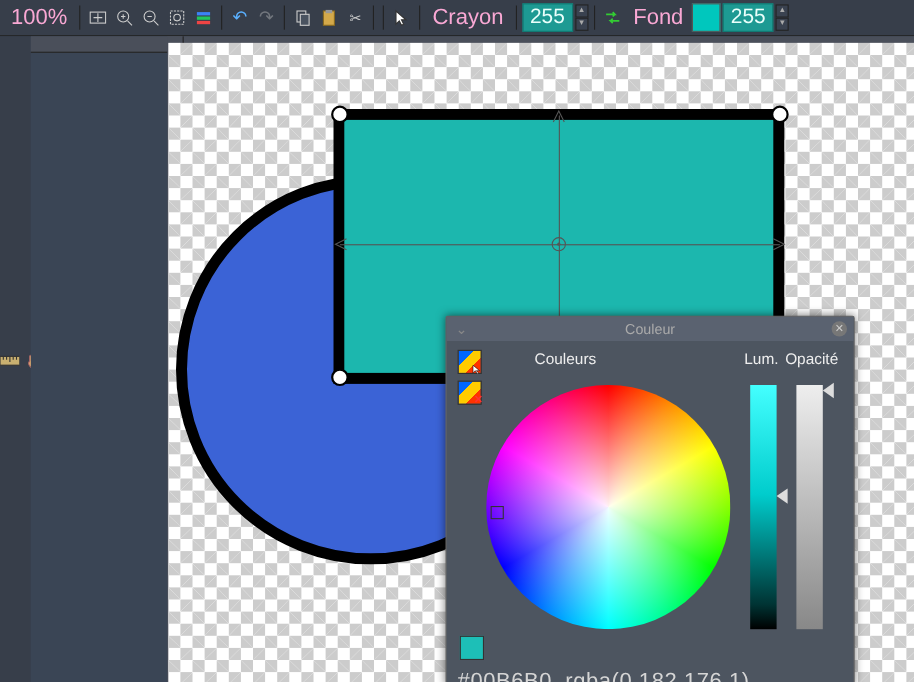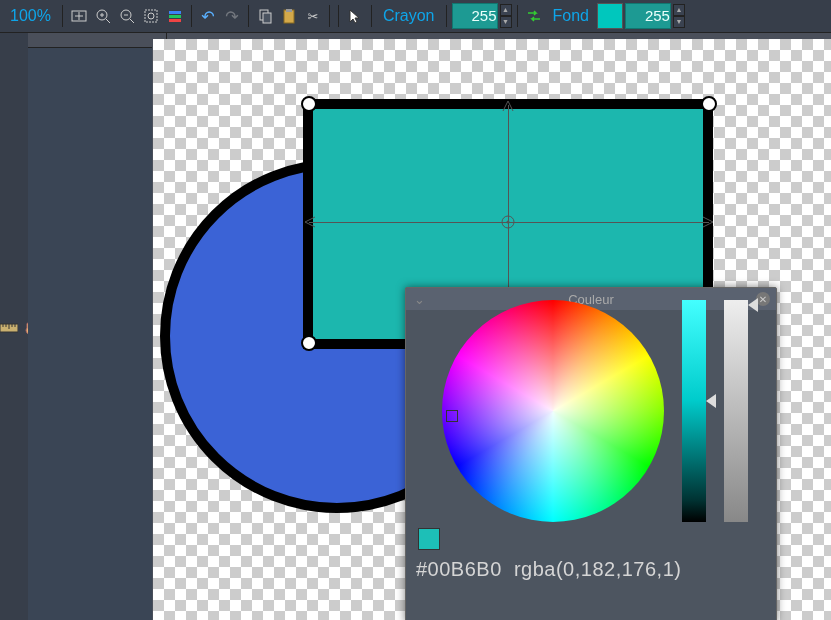--- a/index.html
+++ b/index.html
@@ -1,21 +1,21 @@
 <!DOCTYPE html>
 <html><head>
 <meta charset="utf-8">
 <style>
 html,body{margin:0;padding:0;width:831px;height:620px;background:#3a4555;font-family:sans-serif;overflow:hidden;font-size:13px;color:#ccc}
 .toolbar{height:32px;background:#373e4a;display:flex;align-items:center;gap:2px;padding:0 4px;border-bottom:1px solid #222}
-.toolbar .txt{color:#0ea5e9;font-size:16px;padding:0 6px}
+.toolbar .txt{color:#f9a8d4;font-size:20px;padding:0 6px}
 .toolbar .btn{width:22px;height:22px;display:flex;align-items:center;justify-content:center;cursor:pointer;border-radius:2px}
 .toolbar .sep{width:1px;height:22px;background:#222;margin:0 3px}
 .toolbar .coord-box{width:90px;height:22px;background:#3a4250;border:1px solid #222;color:#bbb;text-align:center;line-height:22px;font-size:13px}
-.toolbar .num-field{width:44px;height:24px;background:#1d9a93;color:#e9fffb;border:1px solid #117770;text-align:right;font-size:15px;line-height:24px}
+.toolbar .num-field{width:44px;height:24px;background:#1d9a93;color:#e9fffb;border:1px solid #117770;text-align:center;font-size:19px;line-height:24px}
 .toolbar .spinner{width:12px;height:24px;display:flex;flex-direction:column}
 .toolbar .spinner div{flex:1;background:#3a4250;border:1px solid #222;font-size:7px;color:#aaa;text-align:center;line-height:10px;cursor:pointer}
 .toolbar .swatch{width:24px;height:24px;border:1px solid #555;background:#0dc}
 
 .main{display:flex;height:588px}
 .sidebar{width:28px;background:#373e4a;padding-top:2px;display:flex;flex-direction:row;align-items:center;gap:5px}
 .sidebar .t{width:22px;height:22px;display:flex;align-items:center;justify-content:center;cursor:pointer}
 .sidebar .t.sel{background:#5a6170;border:1px solid #888}
 
 .viewport{position:relative;flex:1;background:#3a4555}
@@ -313,20 +313,35 @@
       </div>
     </div>
 
     <div class="color-dialog">
       <div class="cd-title">
         <span class="chev">⌄</span>
         <span>Couleur</span>
         <span class="close">✕</span>
       </div>
       <div class="cd-body">
+        <div class="cd-row1">
+          <div class="cd-btns">
+            <div class="pb">
+                <svg style="position:absolute;right:-2px;bottom:-2px" width="10" height="10">
+                  <path d="M1 1v7l2-2 2 3 1-1-2-2h3z" fill="#fff" stroke="#000" stroke-width=".5"></path>
+                </svg>
+              </div>
+            <div class="pb pb2"></div>
+          </div>
+          <div class="cd-labels">
+            <span>Couleurs</span>
+            <span style="margin-left:auto;margin-right:6px">Lum.</span>
+            <span>Opacité</span>
+          </div>
+        </div>
         <div class="cd-main">
           <div class="wheel">
             <div class="picker-sq"></div>
           </div>
           <div class="lum-bar">
               <div class="tri"></div>
             </div>
           <div class="op-bar">
               <div class="tri"></div>
             </div>

